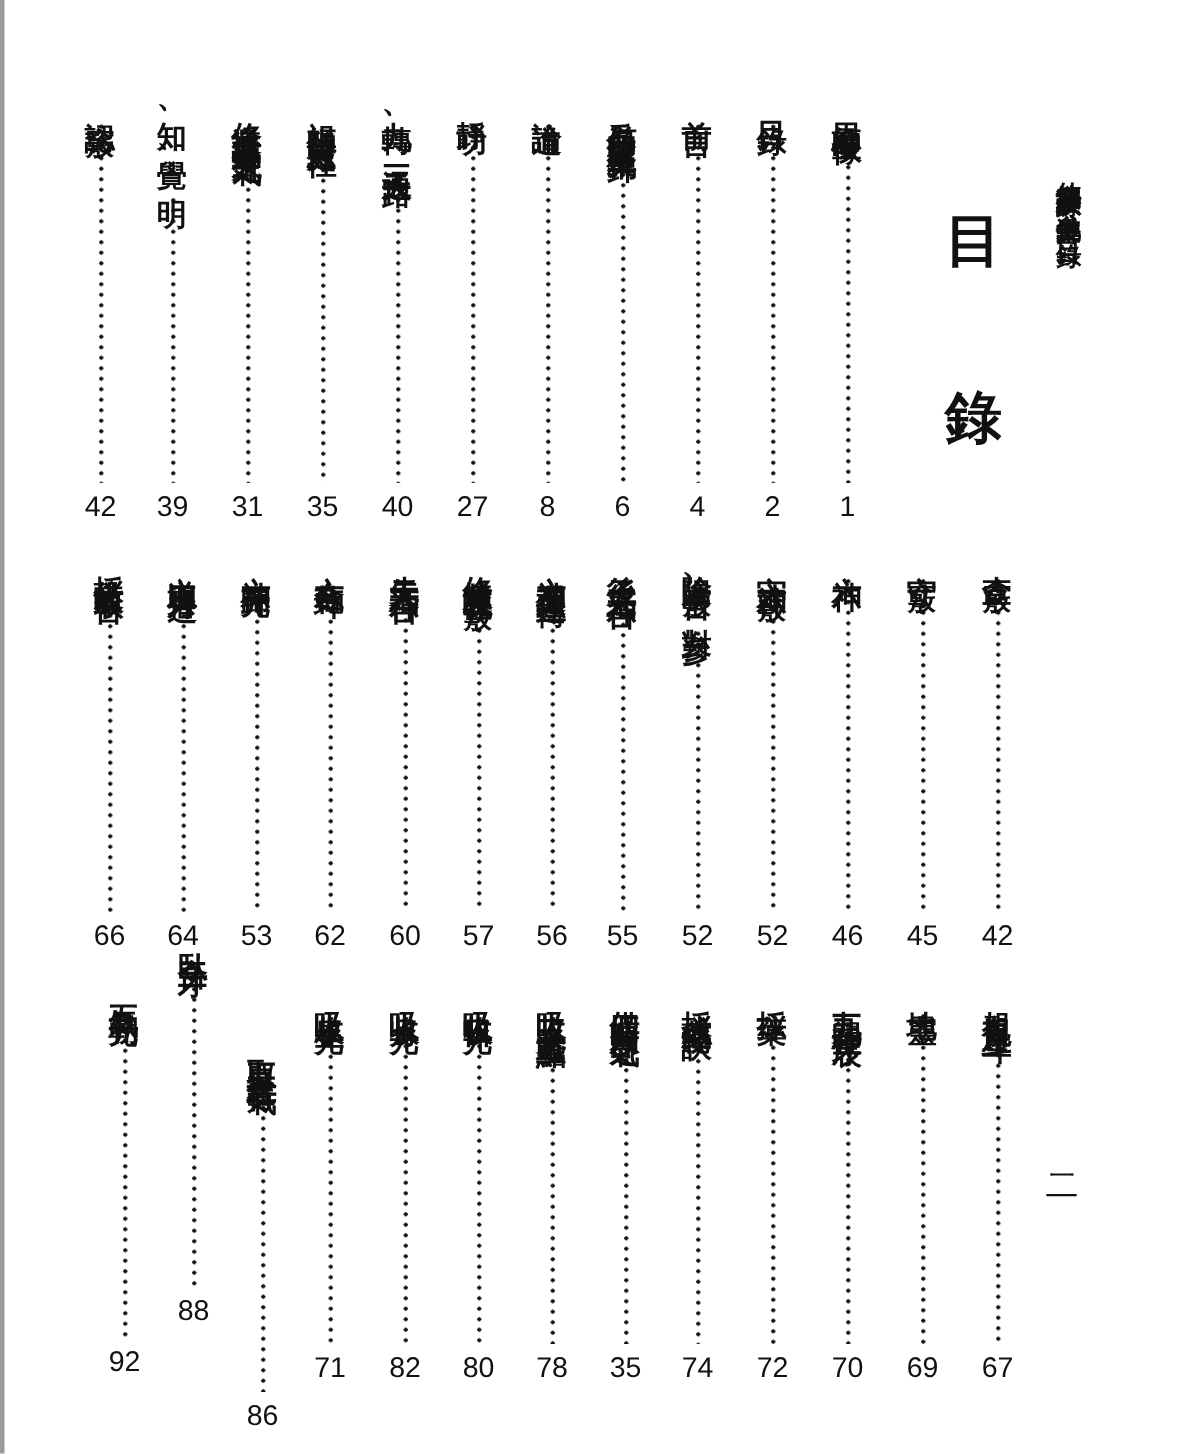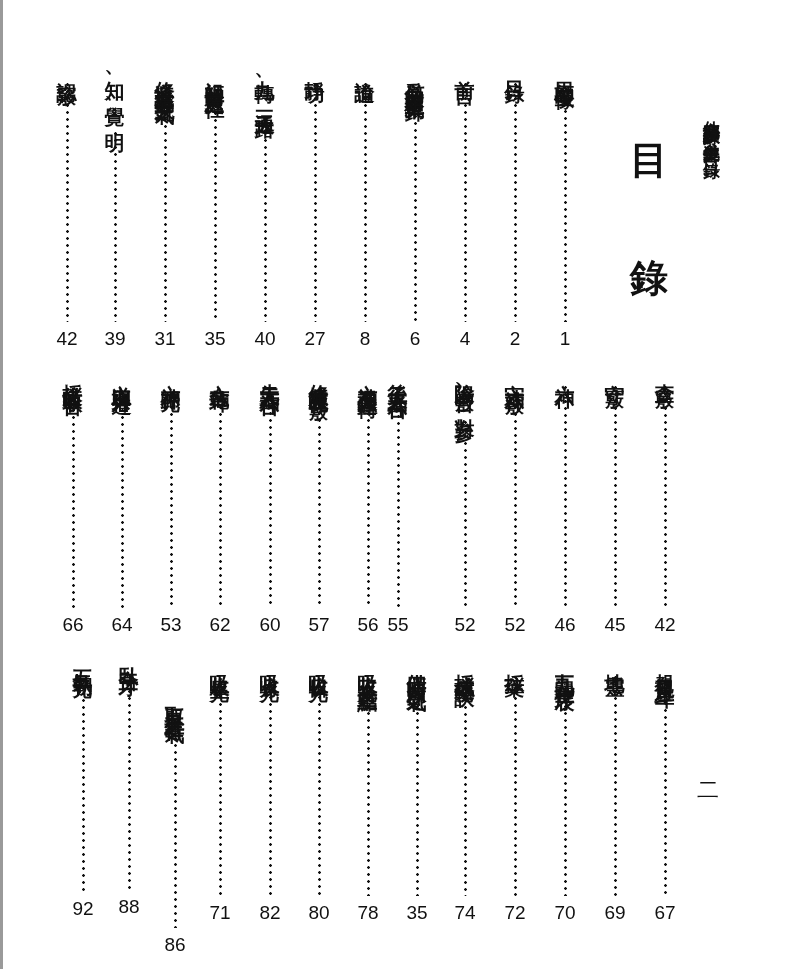--- a/index.html
+++ b/index.html
@@ -118,21 +118,21 @@
 <div class="entry" style="left:500px;top:368px;height:268px">
     <span class="title">守六神竅</span>
     <span class="leader"></span>
     <span class="num">52</span>
   </div>
 <div class="entry" style="left:450px;top:368px;height:268px">
     <span class="title">陰陽竅合、對參</span>
     <span class="leader"></span>
     <span class="num">52</span>
   </div>
-<div class="entry" style="left:383px;top:368px;height:268px">
+<div class="entry" style="left:400px;top:368px;height:268px">
     <span class="title">後天之六神合一</span>
     <span class="leader"></span>
     <span class="num">55</span>
   </div>
 <div class="entry" style="left:353px;top:368px;height:268px">
     <span class="title">六神週天運轉</span>
     <span class="leader"></span>
     <span class="num">56</span>
   </div>
 <div class="entry" style="left:304px;top:368px;height:268px">
@@ -214,21 +214,21 @@
 <div class="entry" style="left:205px;top:658px;height:266px">
     <span class="title">吸收星光</span>
     <span class="leader"></span>
     <span class="num">71</span>
   </div>
 <div class="entry" style="left:160px;top:690px;height:266px">
     <span class="title">取五星之五行氣</span>
     <span class="leader"></span>
     <span class="num">86</span>
   </div>
-<div class="entry" style="left:114px;top:652px;height:266px">
+<div class="entry" style="left:114px;top:620px;height:266px">
     <span class="title">臥合三才</span>
     <span class="leader"></span>
     <span class="num">88</span>
   </div>
 <div class="entry" style="left:68px;top:654px;height:266px">
     <span class="title">五氣朝元</span>
     <span class="leader"></span>
     <span class="num">92</span>
   </div>
 

